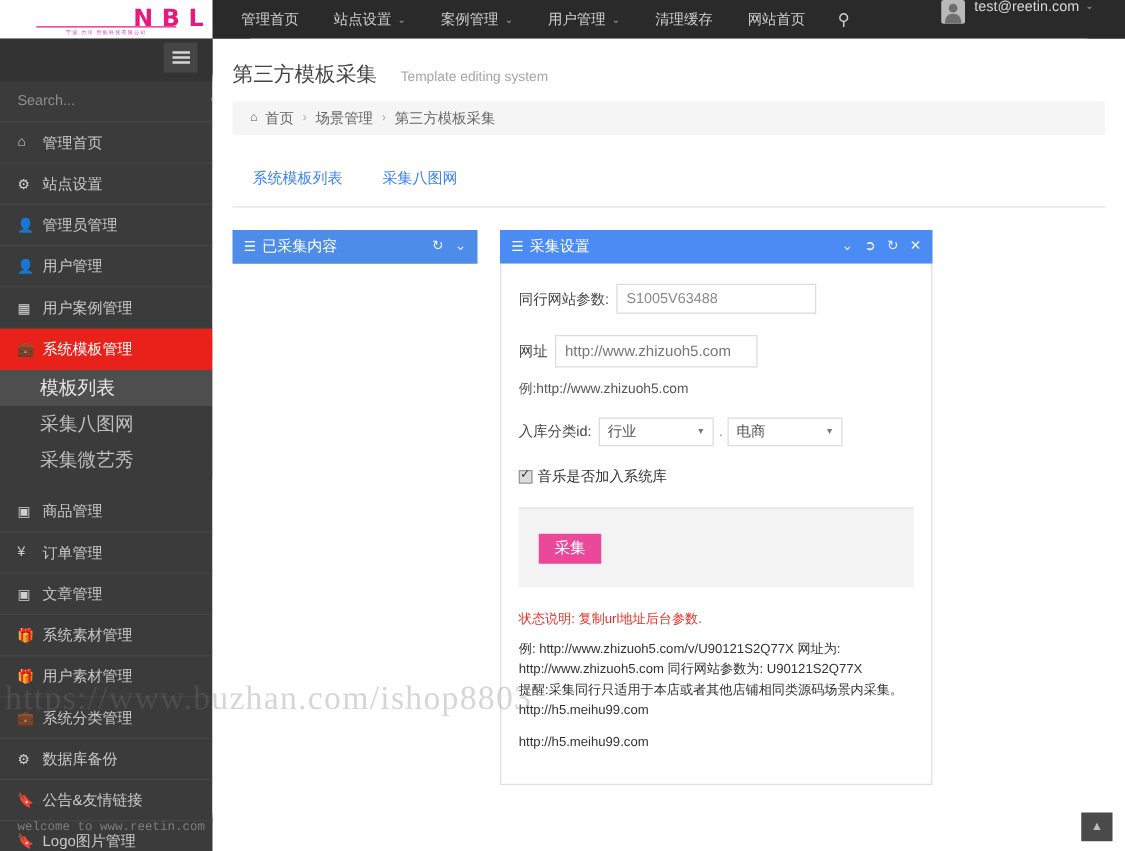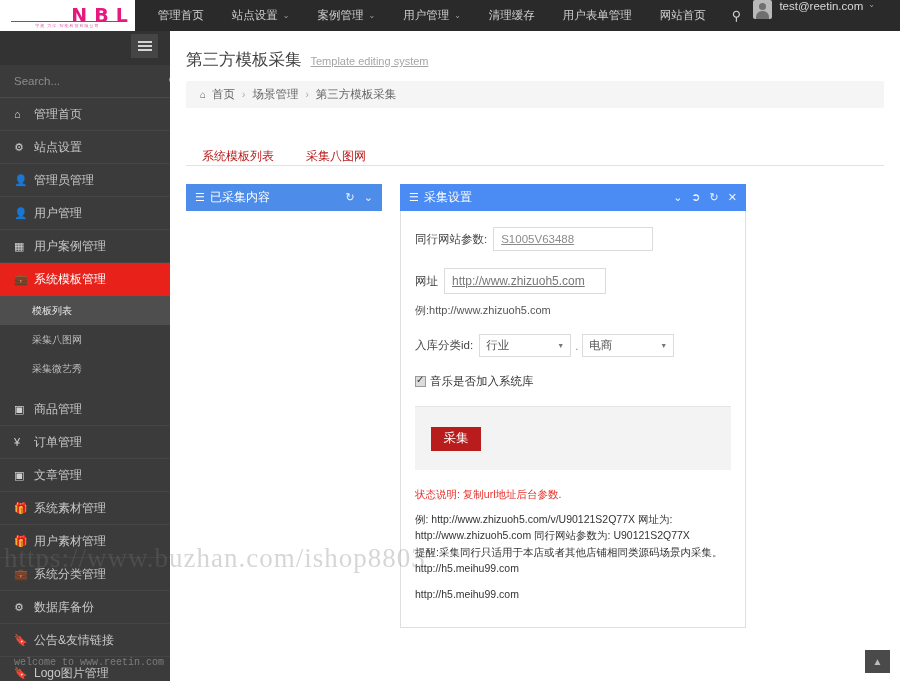--- a/index.html
+++ b/index.html
@@ -58,42 +58,42 @@
                border-bottom: 1px solid #454545; }
   .menu-item .mi { width: 20px; font-size: 11px; color: #cfcfcf; flex: none;
                    display: inline-block; }
   .menu-item.active { background: #e8211b; color: #fff; border-bottom-color: #e8211b;
                       position: relative; }
   .menu-item.active .mi { color: #fff; }
   .menu-item.active::after { content: ""; position: absolute; right: -8px; top: 8px;
                       width: 0; height: 0; border-top: 8px solid transparent;
                       border-bottom: 8px solid transparent; border-left: 8px solid #e8211b; }
   .sub-item { height: 29px; display: flex; align-items: center; padding-left: 32px;
-              color: #bdbdbd; font-size: 10px; cursor: pointer; background: #3b3b3b; }
+              color: #bdbdbd; font-size: 15px; cursor: pointer; background: #3b3b3b; }
   .sub-item.sel { background: #4e4e4e; color: #e9e9e9; }
   .sidebar-foot { position: absolute; bottom: 13px; left: 14px; color: #7d7d7d;
                   font-size: 10px; font-family: Liberation Mono, monospace; }
 
   
   .main { position: absolute; top: 31px; left: 170px; width: 730px; height: 650px;
           background: #fff; border-radius: 31px; }
   .page-head { padding: 18px 16px 10px 16px; display: flex; align-items: baseline; }
   .page-title { font-size: 16.5px; color: #444; font-weight: normal; }
-  .page-sub { font-size: 11px; color: #a6a6a6; margin-left: 9px; text-decoration: underline; }
+  .page-sub { font-size: 11px; color: #a6a6a6; margin-left: 19px; }
   .breadcrumb { margin: 0 16px; height: 27px; background: #f5f5f5; border-radius: 2px;
                 display: flex; align-items: center; padding: 0 14px; font-size: 11.5px;
                 color: #666; }
   .bc-home { margin-right: 6px; font-size: 10px; color: #555; }
   .bc-sep { margin: 0 7px; color: #a9a9a9; font-size: 10px; }
   .bc-link { color: #666; cursor: pointer; }
 
   .tabs { margin: 26px 16px 0 16px; border-bottom: 1px solid #e2e2e2;
           display: flex; height: 32px; }
-  .tab { font-size: 12px; color: #b91c1c; padding: 0 16px; cursor: pointer;
-         display: flex; align-items: flex-end; }
+  .tab { font-size: 12px; color: #3b82f6; padding: 0 16px; cursor: pointer;
+         display: flex; align-items: flex-start; }
 
   .panels { position: relative; margin: 18px 16px 0 16px; display: flex; }
 
   
   .panel-left { width: 196px; }
   .panel-head-left { height: 27px; background: #4d8ce8; color: #fff;
                 display: flex; align-items: center; padding: 0 9px; font-size: 12px; }
   .panel-head-right { height: 27px; background: #4b8bf4; color: #fff;
                 display: flex; align-items: center; padding: 0 9px; font-size: 12px; }
   .ph-bars { margin-right: 5px; font-size: 11px; }
@@ -112,38 +112,38 @@
   .hl-check { margin-left: 9px; font-size: 11px; color: #111; }
 
   
   .panel-right { width: 346px; margin-left: 18px; }
   .panel-body-right { border: 1px solid #dfdfdf; border-top: none; background: #fff;
                 padding: 16px 14px 14px 14px; height: 417px; }
   .frow { display: flex; align-items: center; margin-bottom: 17px; }
   .flabel { font-size: 11.5px; color: #444; margin-right: 6px; white-space: nowrap; }
   .finput { border: 1px solid #dcdcdc; height: 24px; padding: 0 7px; font-size: 11.5px;
             color: #8b8b8b; outline: none; background: #fff;
-            font-family: "Liberation Sans", sans-serif; text-decoration: underline; }
+            font-family: "Liberation Sans", sans-serif; }
   .finput.w1 { width: 160px; }
   .finput.w2 { width: 162px; font-size: 12px; color: #777; height: 26px; }
   .fhint { font-size: 11px; color: #555; margin: -8px 0 16px 0; }
   .fselect { border: 1px solid #dcdcdc; height: 23px; width: 92px; font-size: 11.5px;
              color: #555; background: #fff; display: flex; align-items: center;
              padding: 0 6px; position: relative; cursor: pointer; }
   .fselect .sc { position: absolute; right: 6px; font-size: 7px; color: #777; }
   .dot { margin: 0 4px; color: #888; font-size: 11px; }
   .chk-row { display: flex; align-items: center; margin-bottom: 17px; }
   .chk { width: 11px; height: 11px; border: 1px solid #9a9a9a; background: #dcdcdc;
          margin-right: 4px; position: relative; flex: none; }
   .chk::after { content: "✓"; position: absolute; top: -3px; left: 0px;
          font-size: 10px; color: #333; }
   .chk-label { font-size: 11.5px; color: #333; }
   .btn-panel { background: #f3f3f3; border-top: 1px solid #e6e6e6; height: 64px;
                display: flex; align-items: center; padding-left: 16px; margin-bottom: 18px; }
-  .btn-collect { background: #b91c1c; color: #fff; font-size: 12.5px; border: none;
+  .btn-collect { background: #ec4899; color: #fff; font-size: 12.5px; border: none;
                  width: 50px; height: 24px; cursor: pointer;
                  font-family: "Liberation Sans", sans-serif; text-align: center; }
   .status-title { font-size: 10.5px; color: #e8302a; margin-bottom: 9px; }
   .status-line { font-size: 10.5px; color: #333; line-height: 1.55; }
   .status-gap { margin-top: 10px; }
 
   
   .watermark { position: absolute; left: 4px; top: 543px; width: 892px;
                font-family: "Liberation Serif", "DejaVu Serif", serif;
                font-size: 27px; color: rgba(120,120,120,0.30); white-space: nowrap;
@@ -178,23 +178,20 @@
       <div class="topnav-item">
           <span>案例管理</span>
           <span class="caret">⌄</span>
         </div>
       <div class="topnav-item">
           <span>用户管理</span>
           <span class="caret">⌄</span>
         </div>
       <div class="topnav-item">
           <span>清理缓存</span>
-        </div>
-      <div class="topnav-item">
-          <span>用户表单管理</span>
         </div>
       <div class="topnav-item">
           <span>网站首页</span>
         </div>
       <div class="top-search">⚲</div>
     </div>
     <div class="topbar-right">
       <div class="avatar"></div>
       <span class="user-email">test@reetin.com</span>
       <span class="caret">⌄</span>

